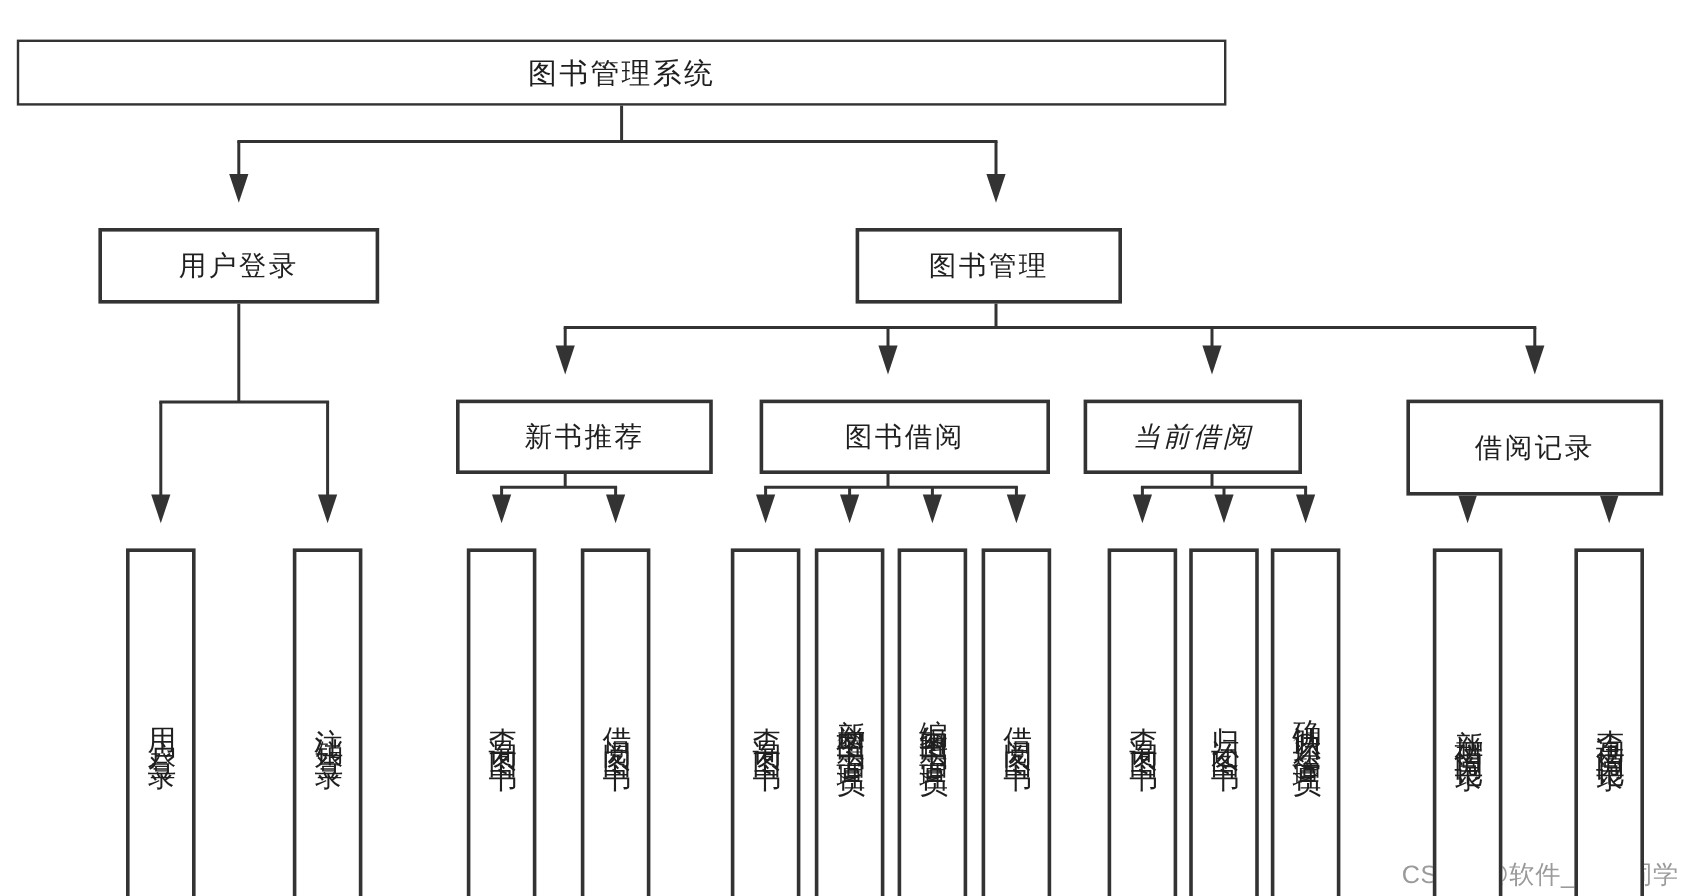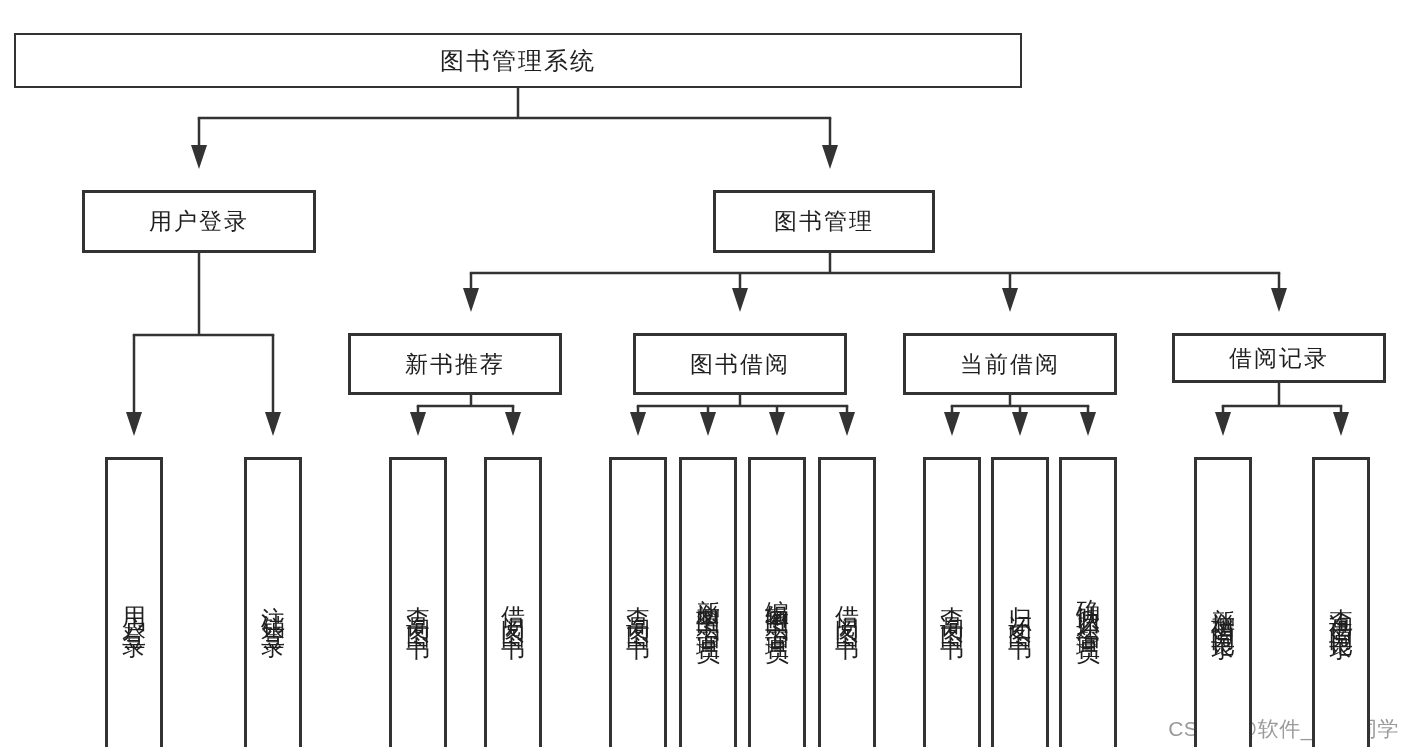--- a/index.html
+++ b/index.html
@@ -84,30 +84,30 @@
   <div class="watermark">CSDN @软件_小贺同学</div>
 <div class="node h-node root" style="left: 14px; top: 13px; width: 1008px; height: 55px;">
       <span class="node-label">图书管理系统</span>
     </div>
     <div class="node h-node" style="left: 82px; top: 170px; width: 234px; height: 63px;">
       <span class="node-label">用户登录</span>
     </div>
     <div class="node h-node" style="left: 713px; top: 170px; width: 222px; height: 63px;">
       <span class="node-label">图书管理</span>
     </div>
-    <div class="node h-node" style="left: 348px; top: 313px; width: 214px; height: 62px;">
+    <div class="node h-node" style="left: 380px; top: 313px; width: 214px; height: 62px;">
       <span class="node-label">新书推荐</span>
     </div>
-    <div class="node h-node" style="left: 633px; top: 313px; width: 214px; height: 62px;">
+    <div class="node h-node" style="left: 633px; top: 313px; width: 242px; height: 62px;">
       <span class="node-label">图书借阅</span>
     </div>
-    <div class="node h-node" style="left: 903px; top: 313px; width: 214px; height: 62px;">
+    <div class="node h-node" style="left: 903px; top: 313px; width: 182px; height: 62px; font-style: italic;">
       <span class="node-label">当前借阅</span>
     </div>
-    <div class="node h-node" style="left: 1172px; top: 313px; width: 214px; height: 50px;">
+    <div class="node h-node" style="left: 1172px; top: 313px; width: 214px; height: 80px;">
       <span class="node-label">借阅记录</span>
     </div>
     <div class="node leaf" style="left: 105px; top: 437px; width: 58px; height: 300px;">
       <span class="node-label" style="letter-spacing: 10px;">用户登录</span>
     </div>
     <div class="node leaf" style="left: 244px; top: 437px; width: 58px; height: 300px;">
       <span class="node-label" style="letter-spacing: 10px;">注销登录</span>
     </div>
     <div class="node leaf" style="left: 389px; top: 437px; width: 58px; height: 300px;">
       <span class="node-label" style="letter-spacing: 10px;">查询图书</span>

